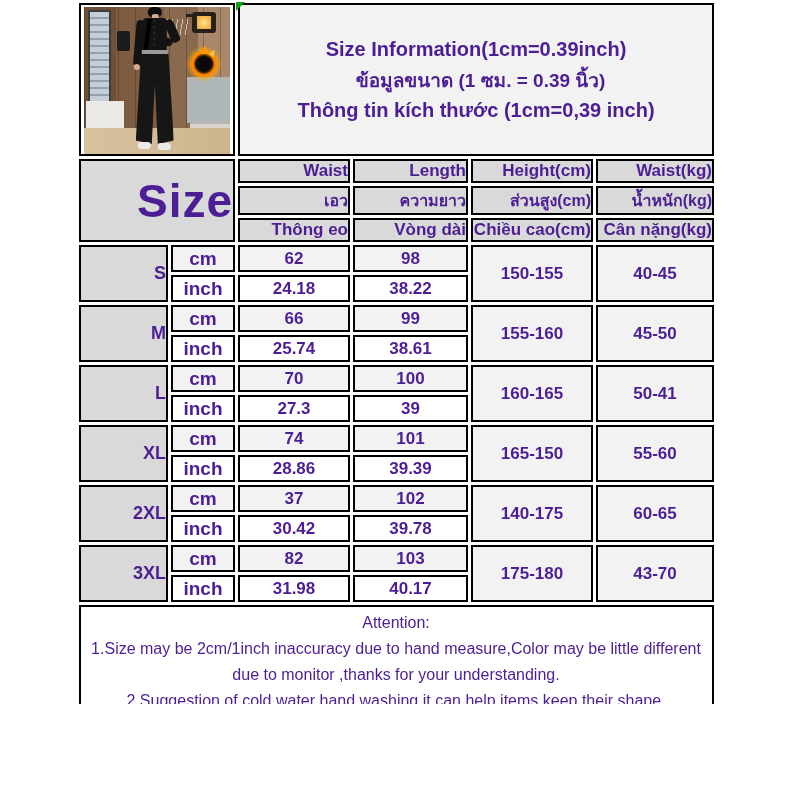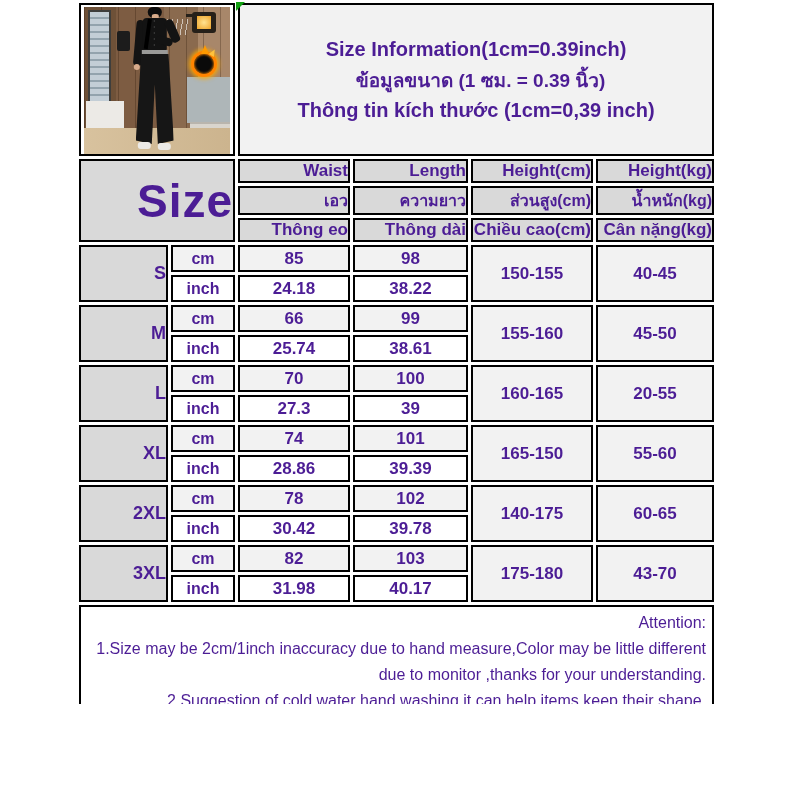--- a/index.html
+++ b/index.html
@@ -27,29 +27,29 @@
   .r-data td { height: 27px; }
 
   .bg-g  { background: #d9d9d9; text-align: right; }
   .bg-lg { background: #f2f2f2; }
   .bg-w  { background: #ffffff; }
 
   .cell-size-corner { font-size: 46px; letter-spacing: 1px; }
   .hdr { font-size: 17px; }
   .hdr-th { font-size: 16px; }
   .sz { font-size: 18px; }
-  .unit { font-size: 16px; }
+  .unit { font-size: 19px; }
   .val { font-size: 17px; }
 
   .title-cell { vertical-align: middle; }
   .title-line { font-size: 20px; margin: 4px 0; }
   .title-line.th { font-size: 19px; padding-left: 9px; }
 
   .notes-cell {
-    vertical-align: top; text-align: right;
+    vertical-align: top; text-align: center;
     font-weight: normal; font-size: 16px; line-height: 26px;
     padding: 3px 6px 0 5px;
   }
 
   
   .photo-cell { vertical-align: top; }
   .photo {
     position: relative; width: 146px; height: 147px;
     margin: 2px auto 0;
     background: linear-gradient(90deg, #6e5138 0 22%, #7d5c42 22% 55%, #8a6a4e 55% 78%, #a8876a 78%);
@@ -154,39 +154,39 @@
           <div class="title-line th">ข้อมูลขนาด (1 ซม. = 0.39 นิ้ว)</div>
           <div class="title-line">Thông tin kích thước (1cm=0,39 inch)</div>
         </td>
       </tr>
 
       <tr class="r-head">
         <td class="bg-g cell-size-corner" colspan="2" rowspan="3">Size</td>
         <td class="bg-g hdr">Waist</td>
         <td class="bg-g hdr">Length</td>
         <td class="bg-g hdr">Height(cm)</td>
-        <td class="bg-g hdr">Height(kg)</td>
+        <td class="bg-g hdr">Waist(kg)</td>
       </tr>
       <tr class="r-head">
         <td class="bg-g hdr-th">เอว</td>
         <td class="bg-g hdr-th">ความยาว</td>
         <td class="bg-g hdr-th">ส่วนสูง(cm)</td>
         <td class="bg-g hdr-th">น้ำหนัก(kg)</td>
       </tr>
       <tr class="r-head">
         <td class="bg-g hdr">Thông eo</td>
-        <td class="bg-g hdr">Thông dài</td>
+        <td class="bg-g hdr">Vòng dài</td>
         <td class="bg-g hdr">Chiều cao(cm)</td>
         <td class="bg-g hdr">Cân nặng(kg)</td>
       </tr>
 
       <tr class="r-data">
         <td class="bg-g sz" rowspan="2">S</td>
         <td class="bg-lg unit">cm</td>
-        <td class="bg-lg val">85</td>
+        <td class="bg-lg val">62</td>
         <td class="bg-lg val">98</td>
         <td class="bg-lg val" rowspan="2">150-155</td>
         <td class="bg-lg val" rowspan="2">40-45</td>
       </tr>
       <tr class="r-data">
         <td class="bg-w unit">inch</td>
         <td class="bg-w val">24.18</td>
         <td class="bg-w val">38.22</td>
       </tr>
 
@@ -203,21 +203,21 @@
         <td class="bg-w val">25.74</td>
         <td class="bg-w val">38.61</td>
       </tr>
 
       <tr class="r-data">
         <td class="bg-g sz" rowspan="2">L</td>
         <td class="bg-lg unit">cm</td>
         <td class="bg-lg val">70</td>
         <td class="bg-lg val">100</td>
         <td class="bg-lg val" rowspan="2">160-165</td>
-        <td class="bg-lg val" rowspan="2">20-55</td>
+        <td class="bg-lg val" rowspan="2">50-41</td>
       </tr>
       <tr class="r-data">
         <td class="bg-w unit">inch</td>
         <td class="bg-w val">27.3</td>
         <td class="bg-w val">39</td>
       </tr>
 
       <tr class="r-data">
         <td class="bg-g sz" rowspan="2">XL</td>
         <td class="bg-lg unit">cm</td>
@@ -228,21 +228,21 @@
       </tr>
       <tr class="r-data">
         <td class="bg-w unit">inch</td>
         <td class="bg-w val">28.86</td>
         <td class="bg-w val">39.39</td>
       </tr>
 
       <tr class="r-data">
         <td class="bg-g sz" rowspan="2">2XL</td>
         <td class="bg-lg unit">cm</td>
-        <td class="bg-lg val">78</td>
+        <td class="bg-lg val">37</td>
         <td class="bg-lg val">102</td>
         <td class="bg-lg val" rowspan="2">140-175</td>
         <td class="bg-lg val" rowspan="2">60-65</td>
       </tr>
       <tr class="r-data">
         <td class="bg-w unit">inch</td>
         <td class="bg-w val">30.42</td>
         <td class="bg-w val">39.78</td>
       </tr>
 

